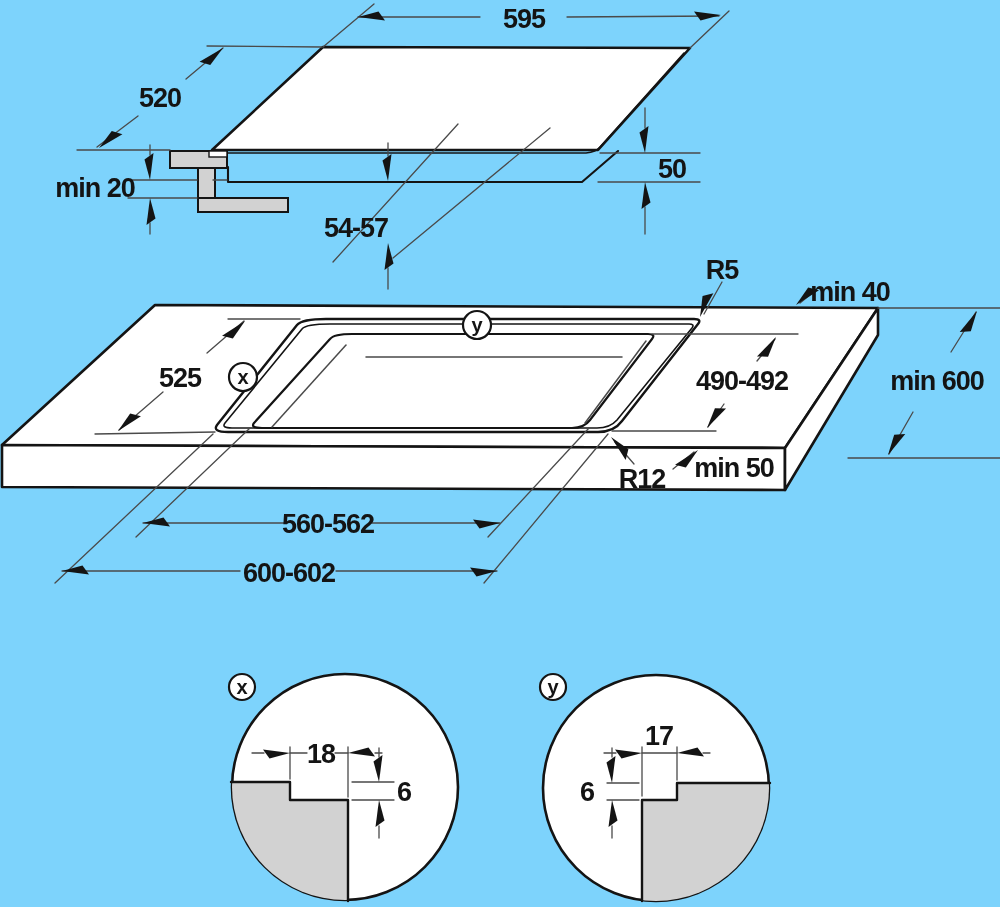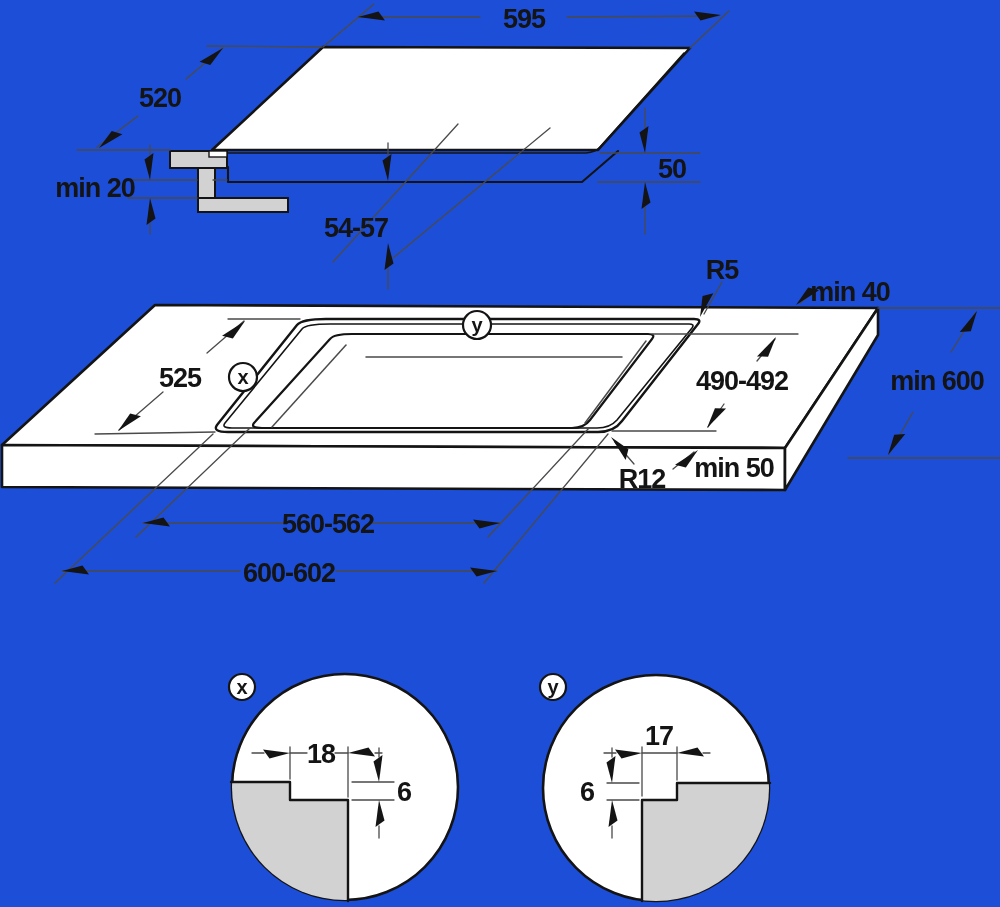--- a/index.html
+++ b/index.html
@@ -1,16 +1,16 @@
 <!DOCTYPE html>
 <html><head>
 <meta charset="utf-8">
 <style>
   html,body{margin:0;padding:0;background:#ffffff;}
-  .stage{width:1000px;height:907px;position:relative;background:#1d4ed8;overflow:hidden;}
+  .stage{width:1000px;height:907px;position:relative;background:#7dd3fc;overflow:hidden;}
   svg{display:block;}
   text{font-family:"Liberation Sans","DejaVu Sans",sans-serif;font-weight:700;fill:#141414;letter-spacing:-1px;}
   .dim{font-size:27px;}
   .mark{font-size:20px;letter-spacing:0;}
   .obj{stroke:#141414;stroke-width:2.6;fill:none;stroke-linejoin:round;stroke-linecap:round;}
   .obj2{stroke:#141414;stroke-width:1.6;fill:none;stroke-linecap:round;}
   .thin{stroke:#4a4a4a;stroke-width:1.3;fill:none;stroke-linecap:round;}
   .fillw{fill:#ffffff;}
   .gray{fill:#d2d2d2;}
   .arr{fill:#141414;stroke:none;}

